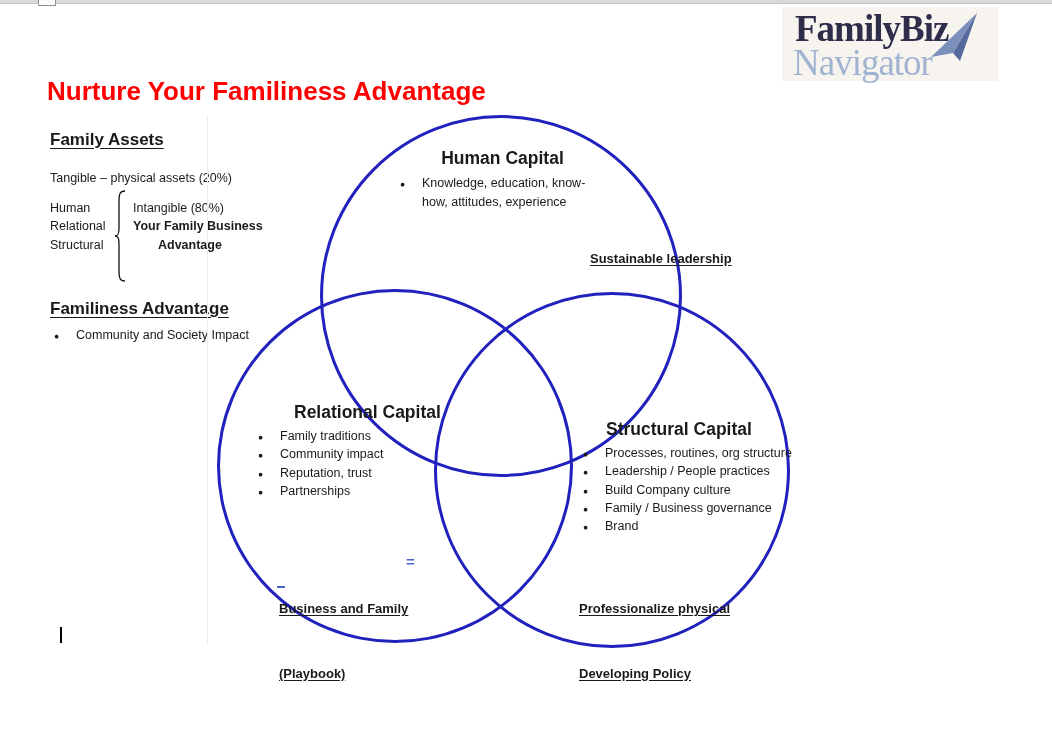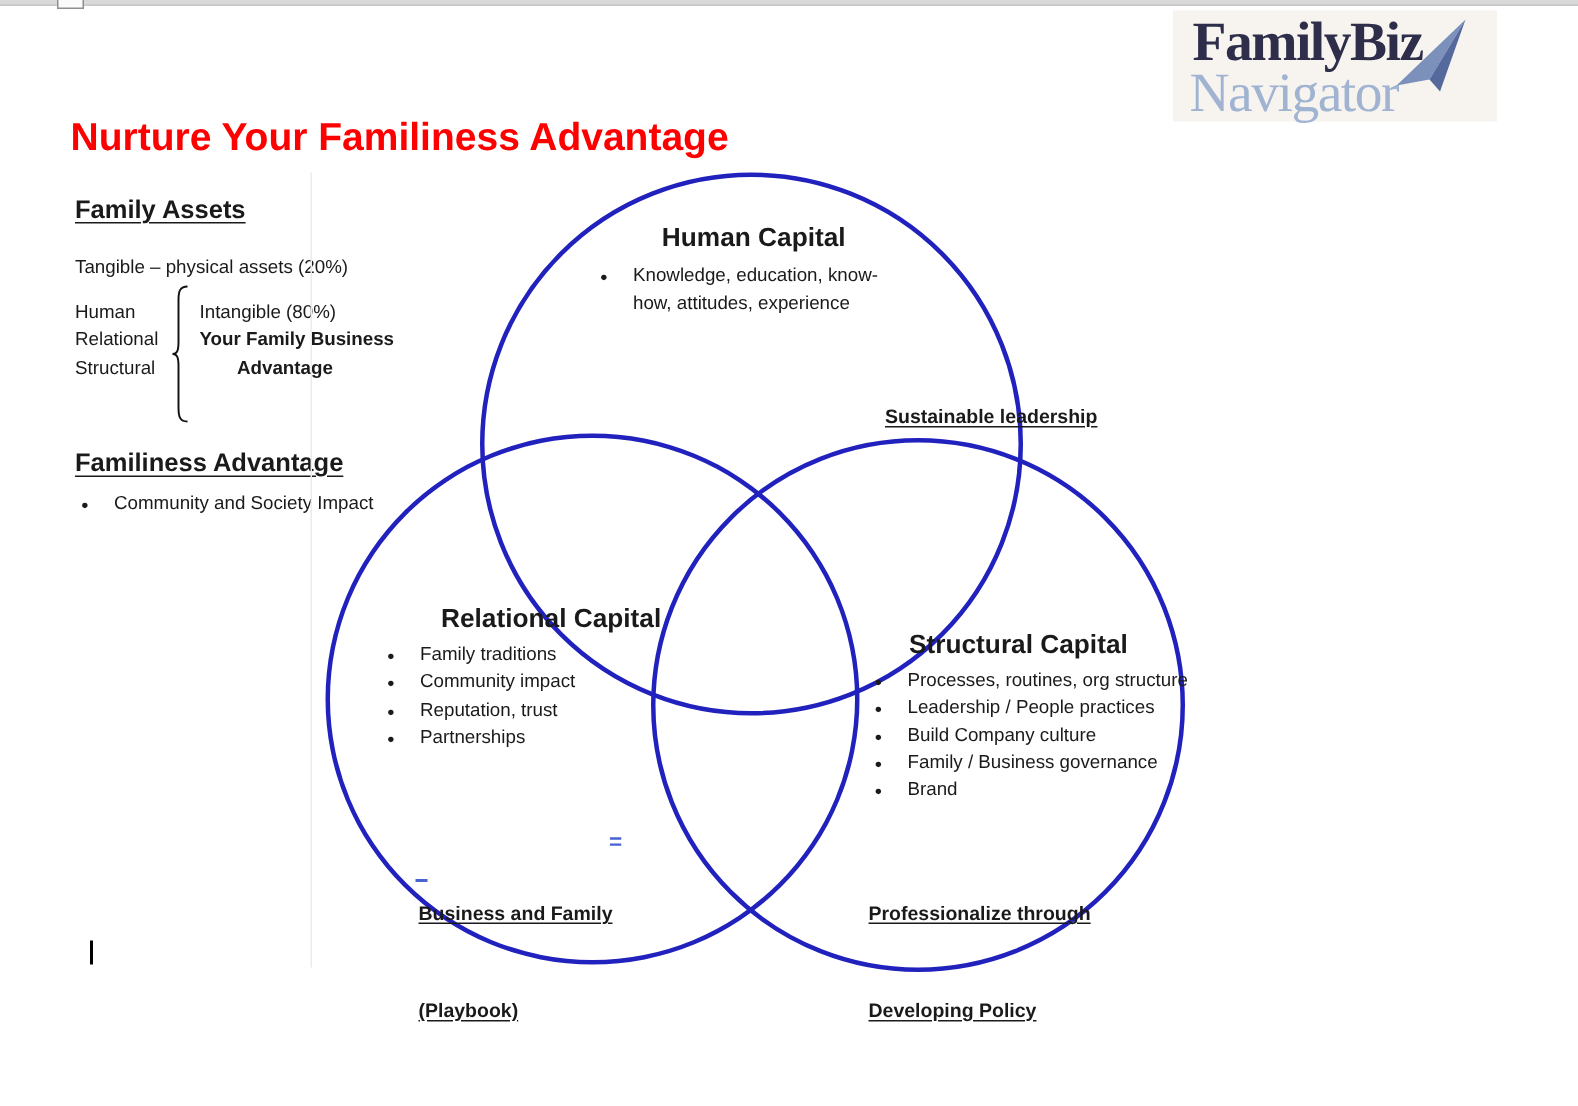--- a/index.html
+++ b/index.html
@@ -103,21 +103,21 @@
   </ul>
 
 <div class="abs circle c-human"></div>
 <div class="abs circle c-relational"></div>
 <div class="abs circle c-structural"></div>
 
 <div class="abs circle-title" style="left:390px;top:148px;width:225px;text-align:center;">Human Capital</div>
 <ul class="abs blist venn-bullets" style="left:396px;top:174px;">
     <li><span>Knowledge, education, know-</span><br><span>how, attitudes, experience</span></li>
   </ul>
-<div class="abs note" style="left:590px;top:251px;margin-top:19px;">Sustainable leadership</div>
+<div class="abs note" style="left:590px;top:251px;">Sustainable leadership</div>
 
 <div class="abs circle-title" style="left:266px;top:402px;margin-left:28px;">Relational Capital</div>
 <ul class="abs blist venn-bullets" style="left:254px;top:427px;line-height:18.3px;">
     <li><span>Family traditions</span></li>
     <li><span>Community impact</span></li>
     <li><span>Reputation, trust</span></li>
     <li><span>Partnerships</span></li>
   </ul>
 <ul class="abs note-list" style="left:279px;top:553px;">
     <li><span>Business and Family</span></li>
@@ -128,18 +128,18 @@
 
 <div class="abs circle-title" style="left:606px;top:419px;">Structural Capital</div>
 <ul class="abs blist venn-bullets" style="left:579px;top:444px;line-height:18.3px;">
     <li><span>Processes, routines, org structure</span></li>
     <li><span>Leadership / People practices</span></li>
     <li><span>Build Company culture</span></li>
     <li><span>Family / Business governance</span></li>
     <li><span>Brand</span></li>
   </ul>
 <ul class="abs note-list" style="left:579px;top:553px;">
-    <li><span>Professionalize through</span></li>
+    <li><span>Professionalize physical</span></li>
     <li><span>Developing Policy</span></li>
   </ul>
 
 <div class="abs col-line"></div>
 <div class="abs caret"></div>
 
 </body></html>

